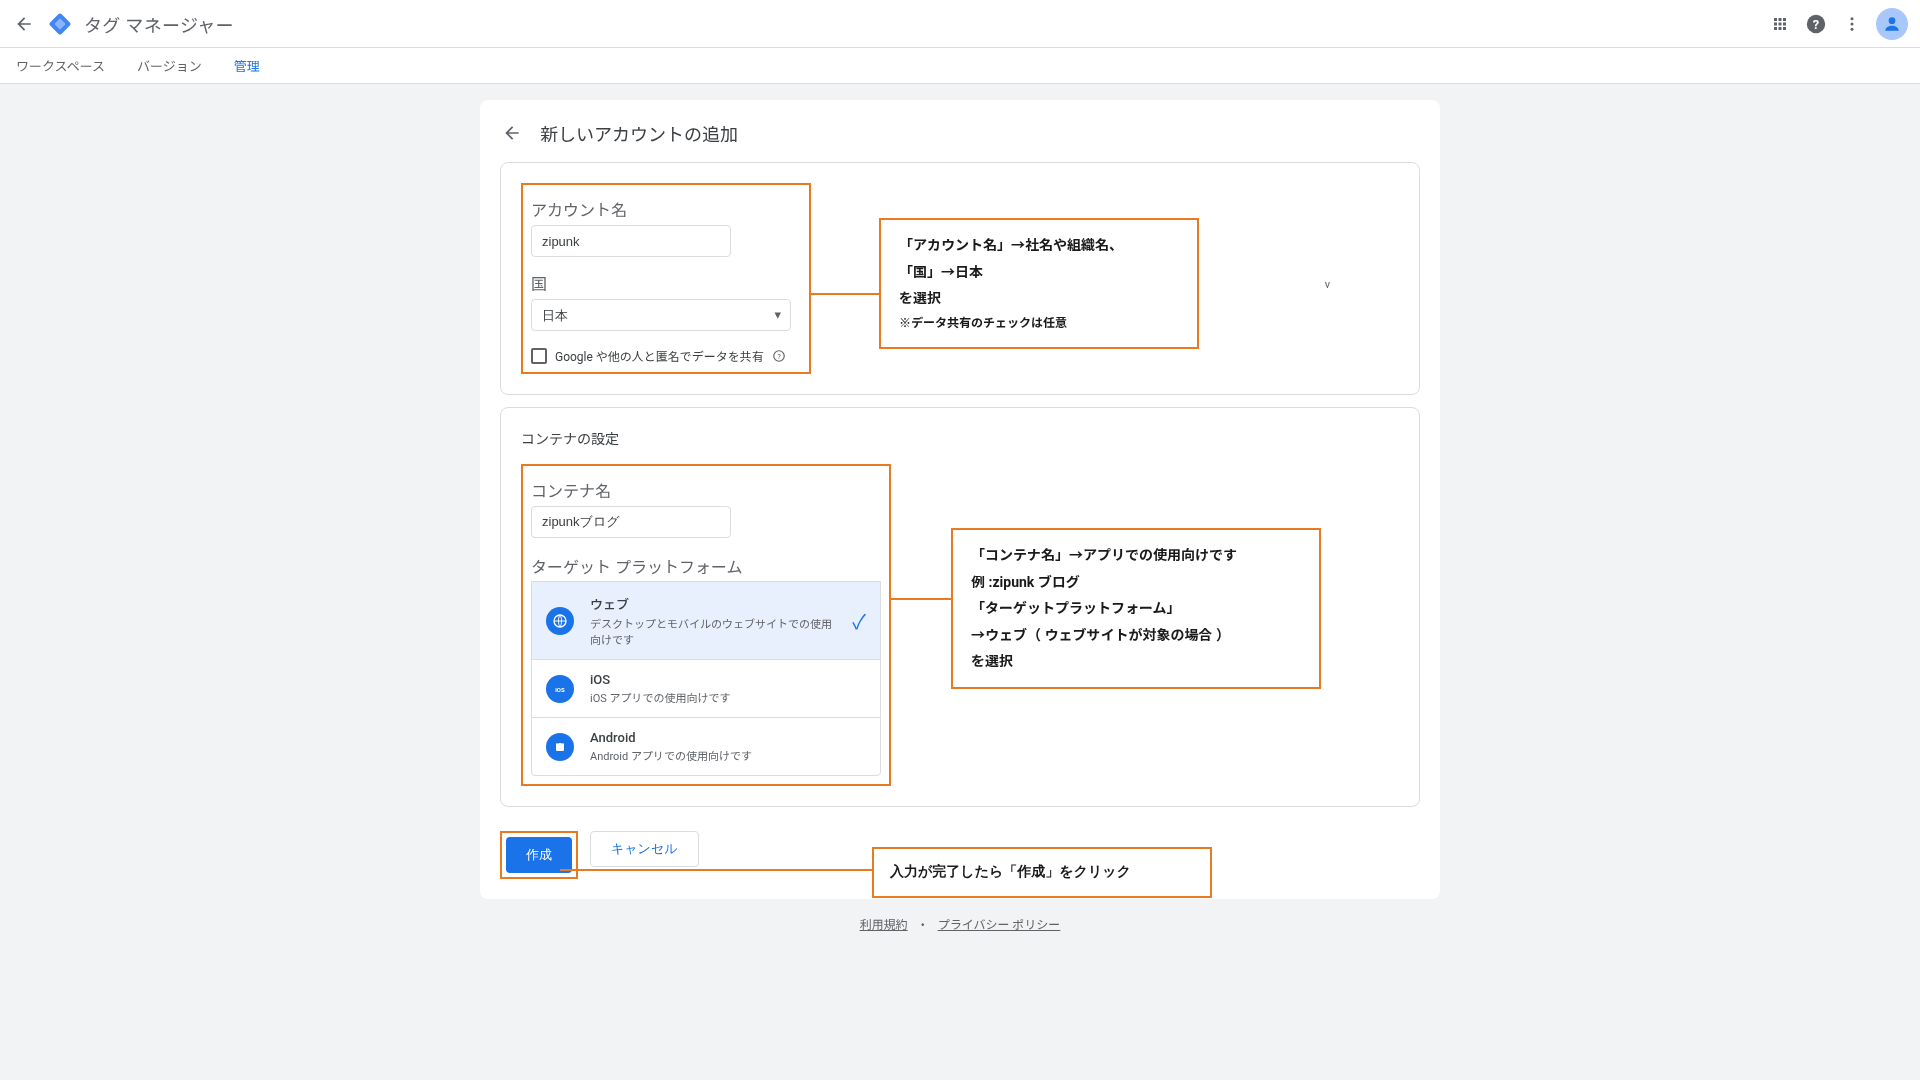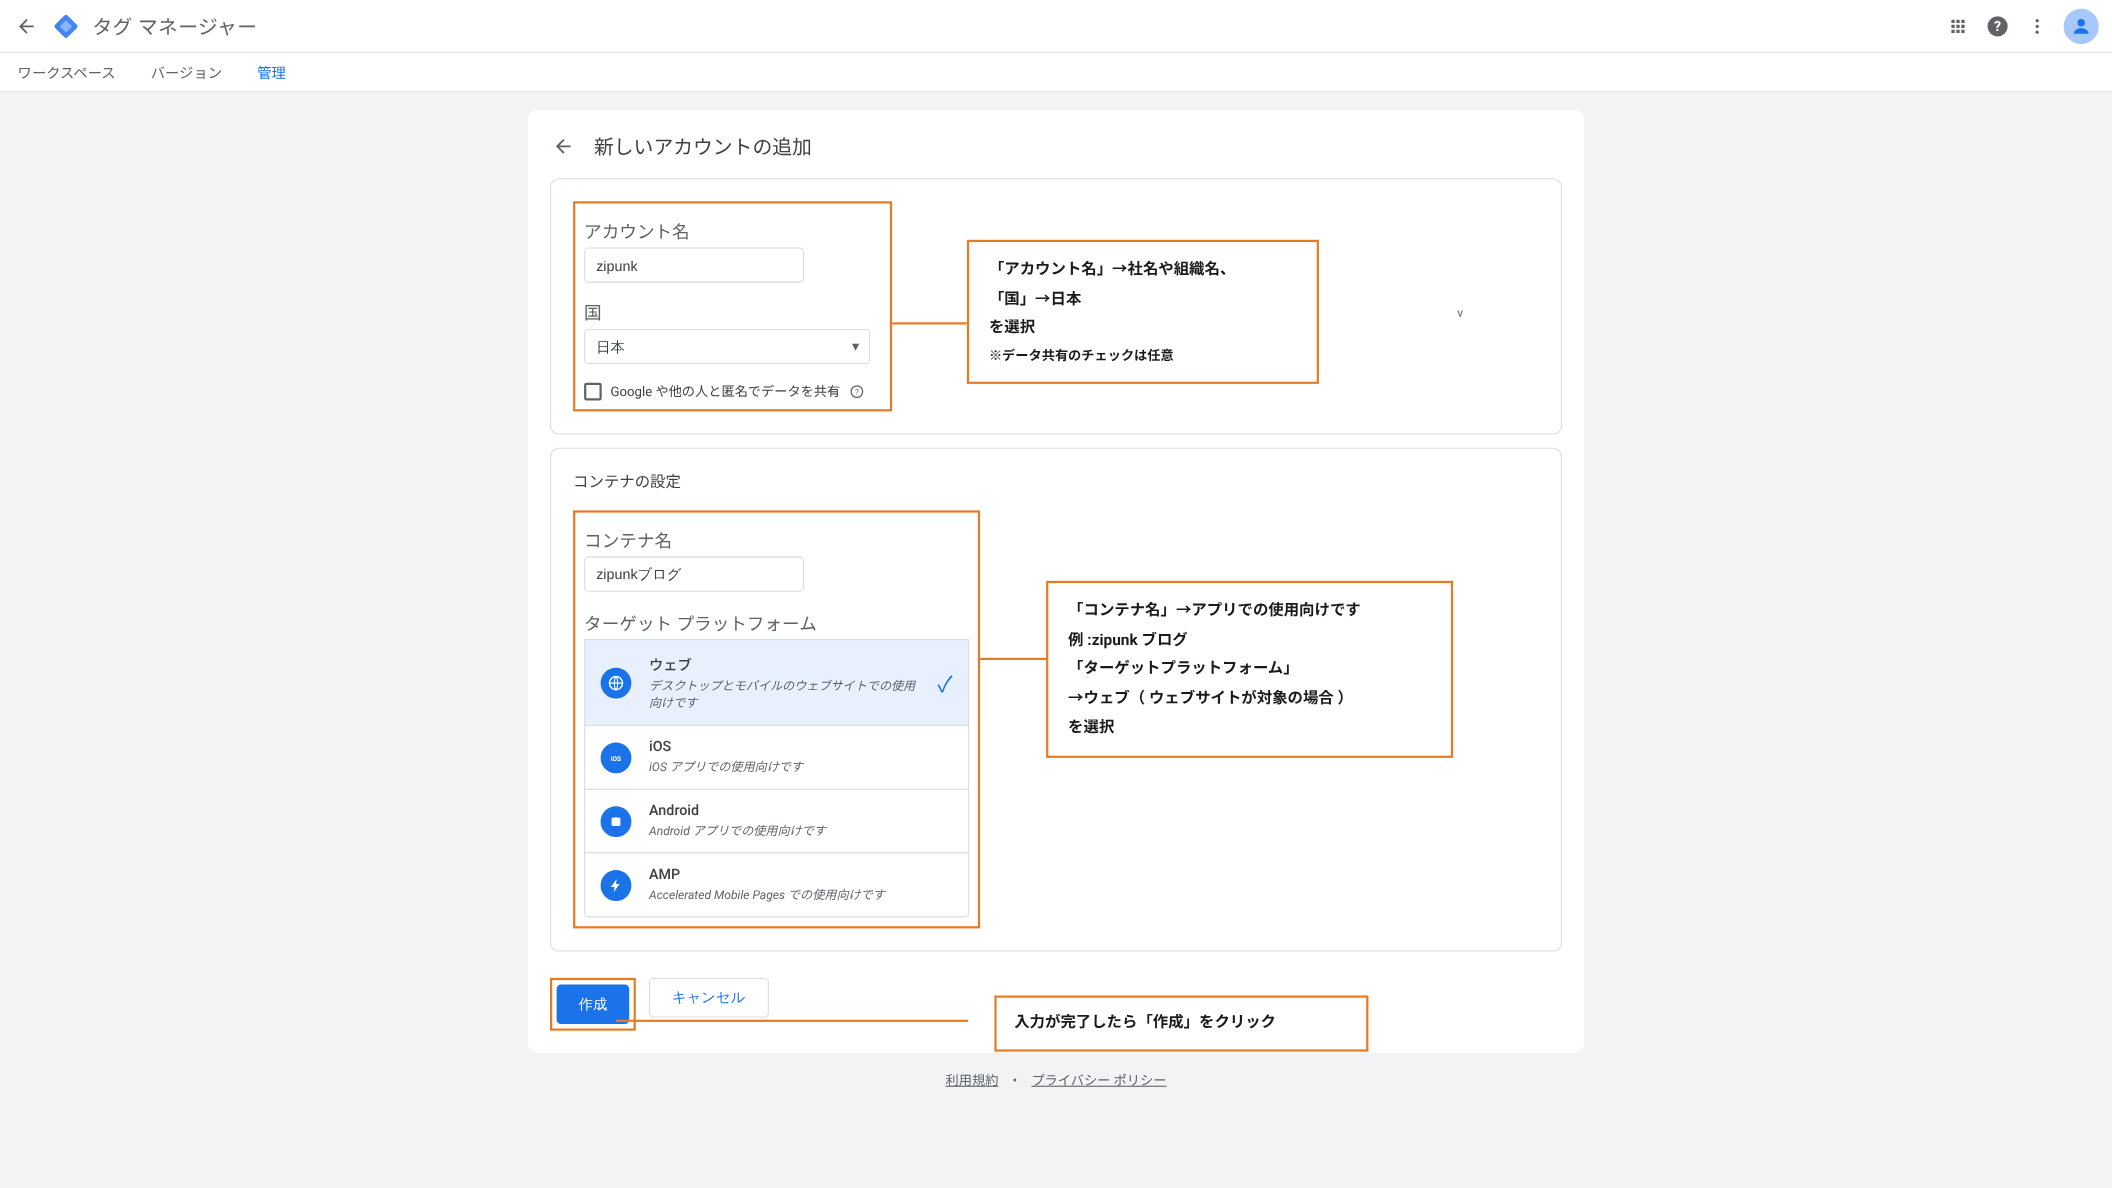--- a/index.html
+++ b/index.html
@@ -52,21 +52,21 @@
 .platform-item:first-of-type { border-radius: 4px 4px 0 0; margin-top: 6px; }
 .platform-item:last-of-type { border-radius: 0 0 4px 4px; }
 .platform-item.selected { background: #e8f0fe; }
 .platform-icon { width: 28px; height: 28px; border-radius: 50%; display: flex; align-items: center; justify-content: center; flex-shrink: 0; }
 .platform-icon.web { background: #1a73e8; }
 .platform-icon.ios { background: #1a73e8; }
 .platform-icon.android { background: #1a73e8; }
 .platform-icon.amp { background: #1a73e8; }
 .platform-text { flex: 1; }
 .platform-name { font-size: 13px; color: #3c4043; font-weight: 500; }
-.platform-desc { font-size: 11px; color: #5f6368; margin-top: 2px; font-style: italic; }
+.platform-desc { font-size: 11px; color: #5f6368; margin-top: 2px; }
 .check-mark { color: #1a73e8; font-size: 20px; }
 
 
 .annotation { position: absolute; border: 2px solid #e87a22; padding: 12px 18px; background: #fff; font-size: 14px; font-weight: 700; line-height: 1.9; color: #1a1a1a; }
 .annotation .note { font-size: 12px; font-weight: 700; }
 .connector { position: absolute; border-top: 2px solid #e87a22; }
 
 
 .button-row { display: flex; gap: 12px; padding: 12px 20px 0; position: relative; }
 .btn { height: 36px; padding: 0 20px; border-radius: 4px; font-size: 13px; font-weight: 500; cursor: pointer; border: none; display: inline-flex; align-items: center; justify-content: center; }
@@ -223,51 +223,40 @@
                 <circle cx="9" cy="6" r="1" fill="#1a73e8"></circle>
                 <circle cx="15" cy="6" r="1" fill="#1a73e8"></circle>
               </svg>
           </div>
           <div class="platform-text">
             <div class="platform-name">Android</div>
             <div class="platform-desc">Android アプリでの使用向けです</div>
           </div>
         </div>
 
-        <div class="platform-item">
-          <div class="platform-icon amp">
-            <svg width="16" height="16" viewBox="0 0 24 24">
-                <path fill="#fff" d="M13 3L5 14h5l-1 7 8-11h-5z"></path>
-              </svg>
-          </div>
-          <div class="platform-text">
-            <div class="platform-name">AMP</div>
-            <div class="platform-desc">Accelerated Mobile Pages での使用向けです</div>
-          </div>
-        </div>
       </div>
 
       <div class="connector" style="left:390px; top:190px; width:60px;"></div>
       <div class="annotation" style="left:450px; top:120px; width:370px;">
         <div>「コンテナ名」→アプリでの使用向けです</div>
         <div>例 :zipunk ブログ</div>
         <div>「ターゲットプラットフォーム」</div>
         <div>→ウェブ（ ウェブサイトが対象の場合 ）</div>
         <div>を選択</div>
       </div>
     </div>
 
     <div class="button-row">
       <span class="button-highlight">
         <button class="btn btn-primary">作成</button>
       </span>
       <button class="btn btn-secondary">キャンセル</button>
 
       <div class="connector" style="left:80px; top:50px; width:320px;"></div>
-      <div class="annotation" style="left:424px; top:28px; width:340px; padding:10px 16px;">
+      <div class="annotation" style="left:392px; top:28px; width:340px; padding:10px 16px;font-family:Liberation Serif, serif;">
         <div>入力が完了したら「作成」をクリック</div>
       </div>
     </div>
 
   </div>
 
   <div class="footer">
     <a href="#">利用規約</a>
     <span class="footer-sep">・</span>
     <a href="#">プライバシー ポリシー</a>

